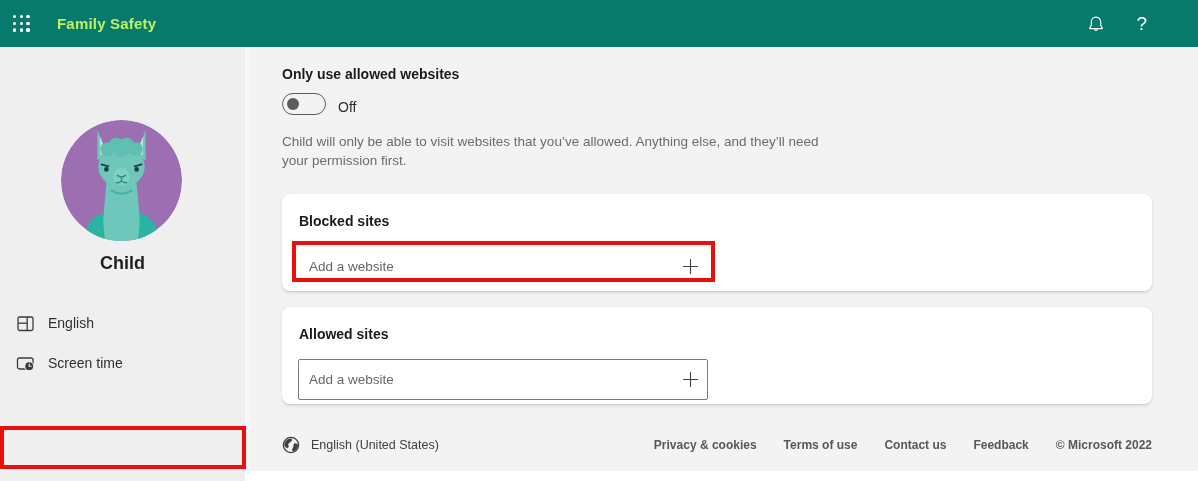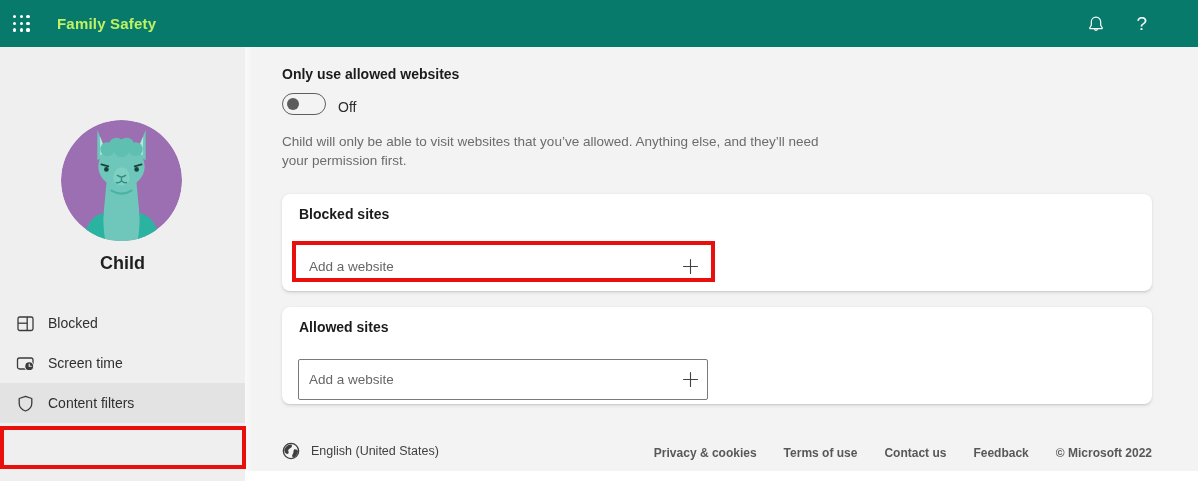--- a/index.html
+++ b/index.html
@@ -34,36 +34,36 @@
   .toggle-row{display:flex;align-items:flex-end;margin-top:11px;}
   .toggle{width:42px;height:20px;border:1px solid #5f5f5f;border-radius:11px;position:relative;background:#f3f3f3;cursor:pointer;}
   .toggle-knob{position:absolute;left:4px;top:3.5px;width:12px;height:12px;border-radius:50%;background:#5c5c5c;}
   .toggle-state{font-size:14px;color:#2c2c2c;margin-left:12px;}
   .section-desc{margin-top:17px;width:565px;font-size:13.5px;line-height:19px;color:#6e6c6a;}
 
   .card{position:absolute;left:37px;width:870px;height:97px;background:#fff;border-radius:8px;
     box-shadow:0 1.6px 3.6px rgba(0,0,0,.1),0 .3px .9px rgba(0,0,0,.07);}
   .card-blocked{top:147px;}
   .card-allowed{top:260px;}
-  .card-title{position:absolute;left:17px;top:12px;font-size:14px;font-weight:bold;color:#1b1b1b;}
+  .card-title{position:absolute;left:17px;top:19px;font-size:14px;font-weight:bold;color:#1b1b1b;}
   .input-wrap{position:absolute;left:16px;top:52px;width:410px;height:41px;}
   .site-input{box-sizing:border-box;width:100%;height:100%;border:1px solid #7a7a7a;border-radius:2px;
     background:#fff;font-family:inherit;font-size:13.5px;color:#333;padding:0 36px 0 10px;outline:none;}
   .site-input::placeholder{color:#666;}
   .add-btn{position:absolute;right:9px;top:50%;transform:translateY(-50%);width:18px;height:18px;
     display:flex;align-items:center;justify-content:center;cursor:pointer;}
 
   
   .annotation{position:absolute;border:4px solid #e80f0d;box-sizing:border-box;pointer-events:none;z-index:6;}
   .annotation-nav{left:0;top:379px;width:246px;height:43px;}
   .annotation-input{left:-6px;top:-5px;width:423px;height:41px;}
   .card-blocked .site-input{border-color:transparent;}
 
   
-  .footer{position:absolute;left:37px;top:383px;width:870px;height:30px;display:flex;align-items:flex-end;}
+  .footer{position:absolute;left:37px;top:383px;width:870px;height:30px;display:flex;align-items:center;}
   .lang{display:flex;align-items:center;gap:11px;cursor:pointer;}
   .lang-label{font-size:12.5px;color:#3f3f3f;}
   .footer-links{margin-left:auto;display:flex;align-items:center;gap:27px;font-weight:bold;}
   .flink{font-size:12px;color:#585858;text-decoration:none;cursor:pointer;}
   .copyright{font-size:12px;color:#585858;}
 </style>
 </head>
 <body>
 
 <div class="page">
@@ -131,41 +131,33 @@
 
     <div class="nav">
       <div class="nav-item">
         <span class="nav-icon">
           <svg width="19" height="19" viewBox="0 0 19 19" fill="none" stroke="#3b3b3b" stroke-width="1.3" stroke-linejoin="round">
             <rect x="2" y="3" width="15" height="13.5" rx="1.8"></rect>
             <path d="M11.2 3 V16.5"></path>
             <path d="M2 9.2 H11.2"></path>
           </svg>
         </span>
-        <span class="nav-label">Blocked</span>
+        <span class="nav-label">English</span>
       </div>
       <div class="nav-item">
         <span class="nav-icon">
           <svg width="19" height="19" viewBox="0 0 19 19" fill="none">
             <rect x="1.5" y="4" width="15.5" height="11" rx="2" stroke="#3b3b3b" stroke-width="1.3"></rect>
             <circle cx="13.2" cy="12.2" r="5" fill="#efefef"></circle>
             <circle cx="13.2" cy="12.2" r="3.9" fill="#3b3b3b"></circle>
             <path d="M13.2 10 V12.3 H15.2" stroke="#efefef" stroke-width="1.1" fill="none" stroke-linecap="round"></path>
           </svg>
         </span>
         <span class="nav-label">Screen time</span>
       </div>
-      <div class="nav-item selected">
-        <span class="nav-icon">
-          <svg width="19" height="19" viewBox="0 0 19 19" fill="none" stroke="#3b3b3b" stroke-width="1.3" stroke-linejoin="round">
-            <path d="M9.5 2.3 L15.8 4.5 V9.3 C15.8 13.3 13 15.8 9.5 17 C6 15.8 3.2 13.3 3.2 9.3 V4.5 Z"></path>
-          </svg>
-        </span>
-        <span class="nav-label">Content filters</span>
-      </div>
     </div>
 
     <div class="annotation annotation-nav"></div>
   </div>
 
   <div class="main">
 
     <div class="toggle-section">
       <div class="section-title">Only use allowed websites</div>
       <div class="toggle-row">

